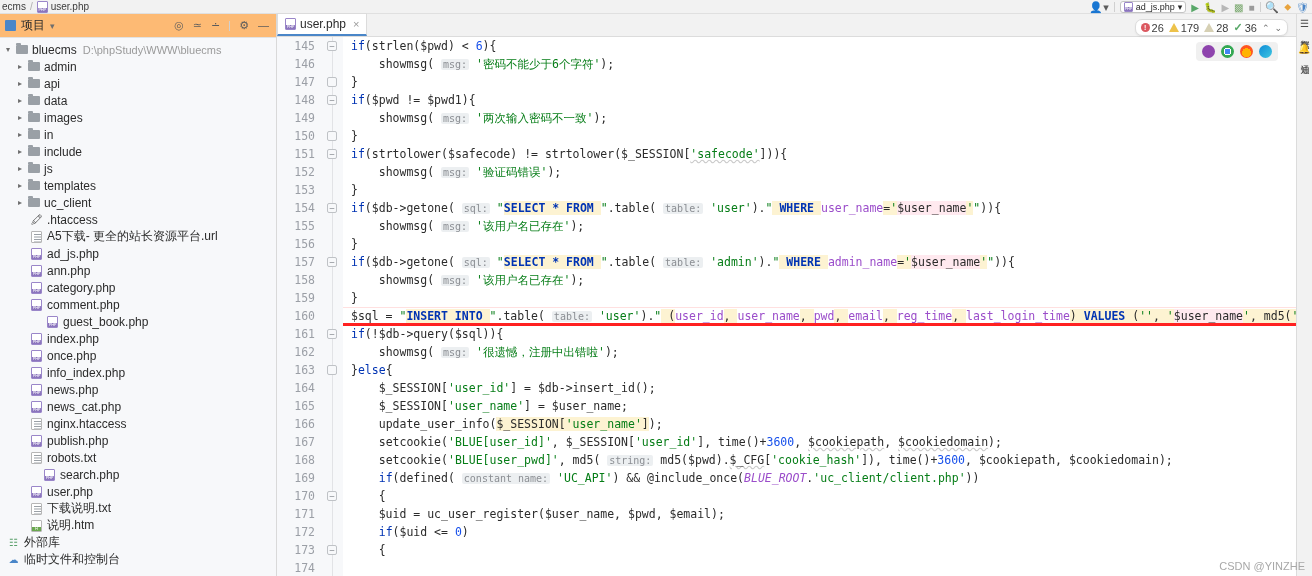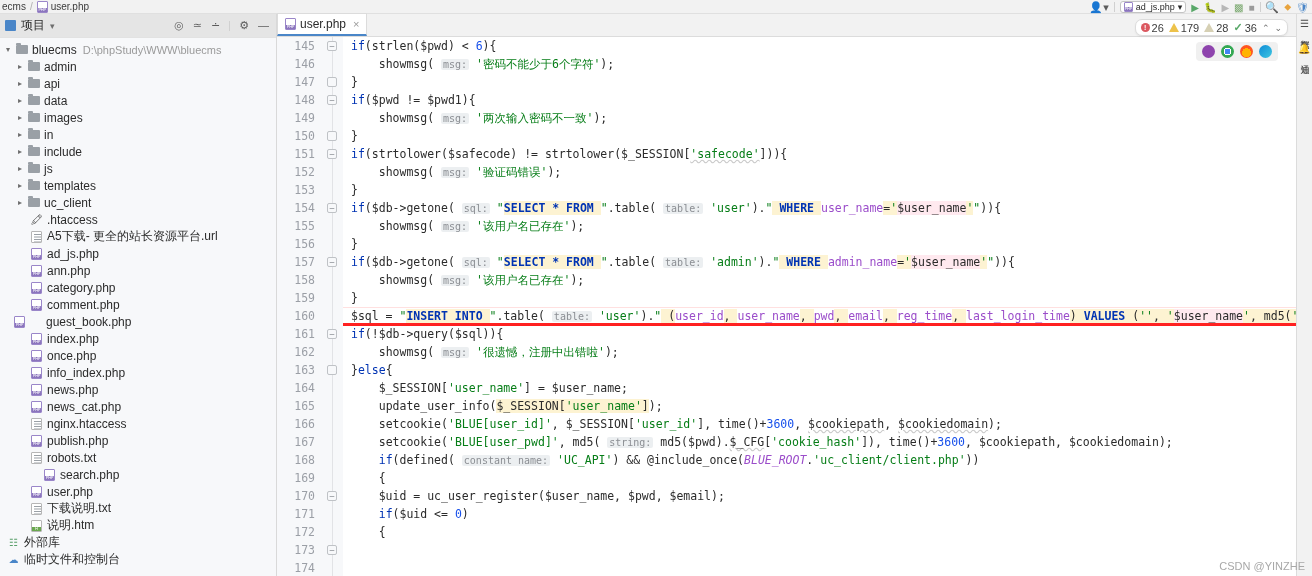--- a/index.html
+++ b/index.html
@@ -28,21 +28,21 @@
   }
   .t-div{ width:1px; height:10px; background:#d0d0d0; }
 
   
   .body{ flex:1; display:flex; min-height:0; }
 
   
   .sidebar{ width:277px; flex:0 0 277px; background:#f7f8fa; border-right:1px solid #d9d9d9;
             display:flex; flex-direction:column; min-height:0; }
   .sb-head{ height:24px; display:flex; align-items:center; padding:0 5px; gap:5px;
-            border-bottom:1px solid #e2e2e2; background:#e5e5e5; }
+            border-bottom:1px solid #e2e2e2; background:#fdba74; }
   .sb-title{ font-size:12px; color:#2b2b2b; }
   .sb-icons{ margin-left:auto; display:flex; align-items:center; gap:9px; padding-right:2px; }
   .tree{ flex:1; overflow:hidden; padding-top:3px; font-size:12px; color:#2b2b2b; }
   .row{ height:17px; display:flex; align-items:center; white-space:nowrap; }
   .arrow{ width:12px; text-align:center; color:#6e6e6e; font-size:8px; flex:0 0 12px; }
   .ico{ width:15px; flex:0 0 15px; display:flex; align-items:center; justify-content:center; }
   .lbl{ padding-left:3px; }
   .path{ color:#9a9a9a; padding-left:6px; font-size:11px; }
   .bold{ font-weight:normal; }
 
@@ -313,21 +313,21 @@
               <span class="lbl">category.php</span>
             </div>
             <div class="row" style="padding-left: 29px;">
               <span class="ico">
                 <span class="fchip php">
                   <span class="tagpill">PHP</span>
                 </span>
               </span>
               <span class="lbl">comment.php</span>
             </div>
-            <div class="row" style="padding-left: 12px; gap: 16px;">
+            <div class="row" style="padding-left: 45px;">
               <span class="ico">
                 <span class="fchip php">
                   <span class="tagpill">PHP</span>
                 </span>
               </span>
               <span class="lbl">guest_book.php</span>
             </div>
             <div class="row" style="padding-left: 29px;">
               <span class="ico">
                 <span class="fchip php">
@@ -511,20 +511,21 @@
             <div class="cl"><span class="k">if</span>($db-&gt;<span class="fn">getone</span>( <span class="hint">sql:</span> <span class="str">"</span><span class="sqlk">SELECT * FROM </span><span class="str">"</span>.<span class="fn">table</span>( <span class="hint">table:</span> <span class="str">'user'</span>).<span class="str">"</span><span class="sqlhl"> </span><span class="sqlk">WHERE</span><span class="sqlhl"> </span><span class="sqlcol">user_name</span><span class="sqlhl">=</span><span class="str sqlhl">'</span><span class="sqlvar">$user_name</span><span class="str sqlhl">'</span><span class="str">"</span>)){</div>
             <div class="cl">    <span class="fn">showmsg</span>( <span class="hint">msg:</span> <span class="str">'该用户名已存在'</span>);</div>
             <div class="cl">}</div>
             <div class="cl"><span class="k">if</span>($db-&gt;<span class="fn">getone</span>( <span class="hint">sql:</span> <span class="str">"</span><span class="sqlk">SELECT * FROM </span><span class="str">"</span>.<span class="fn">table</span>( <span class="hint">table:</span> <span class="str">'admin'</span>).<span class="str">"</span><span class="sqlhl"> </span><span class="sqlk">WHERE</span><span class="sqlhl"> </span><span class="sqlcol">admin_name</span><span class="sqlhl">=</span><span class="str sqlhl">'</span><span class="sqlvar">$user_name</span><span class="str sqlhl">'</span><span class="str">"</span>)){</div>
             <div class="cl">    <span class="fn">showmsg</span>( <span class="hint">msg:</span> <span class="str">'该用户名已存在'</span>);</div>
             <div class="cl">}</div>
             <div class="cl">$sql = <span class="str">"</span><span class="sqlk">INSERT INTO </span><span class="str">"</span>.<span class="fn">table</span>( <span class="hint">table:</span> <span class="str">'user'</span>).<span class="str">"</span><span class="sqlhl"> (</span><span class="sqlcol">user_id</span><span class="sqlhl">, </span><span class="sqlcol">user_name</span><span class="sqlhl">, </span><span class="sqlcol">pwd</span><span class="sqlhl">, </span><span class="sqlcol">email</span><span class="sqlhl">, </span><span class="sqlcol">reg_time</span><span class="sqlhl">, </span><span class="sqlcol">last_login_time</span><span class="sqlhl">) </span><span class="sqlk">VALUES</span><span class="sqlhl"> (</span><span class="str sqlhl">''</span><span class="sqlhl">, </span><span class="str sqlhl">'</span><span class="sqlvar">$user_name</span><span class="str sqlhl">'</span><span class="sqlhl">, </span><span class="fn sqlhl">md5</span><span class="sqlhl">(</span><span class="str sqlhl">'</span><span class="sqlvar">$pwd</span></div>
             <div class="cl"><span class="k">if</span>(!$db-&gt;<span class="fn">query</span>($sql)){</div>
             <div class="cl">    <span class="fn">showmsg</span>( <span class="hint">msg:</span> <span class="str">'很遗憾，注册中出错啦'</span>);</div>
             <div class="cl">}<span class="k">else</span>{</div>
+            <div class="cl">    $_SESSION[<span class="str">'user_id'</span>] = $db-&gt;<span class="fn">insert_id</span>();</div>
             <div class="cl">    $_SESSION[<span class="str">'user_name'</span>] = $user_name;</div>
             <div class="cl">    <span class="fn">update_user_info</span>(<span class="hl-yellow">$_SESSION[<span class="str">'user_name'</span>]</span>);</div>
             <div class="cl">    <span class="fn">setcookie</span>(<span class="str">'BLUE[user_id]'</span>, $_SESSION[<span class="str">'user_id'</span>], <span class="fn">time</span>()+<span class="num">3600</span>, <span class="warnu">$cookiepath</span>, <span class="warnu">$cookiedomain</span>);</div>
             <div class="cl">    <span class="fn">setcookie</span>(<span class="str">'BLUE[user_pwd]'</span>, <span class="fn">md5</span>( <span class="hint">string:</span> <span class="fn">md5</span>($pwd).<span class="warnu">$_CFG</span>[<span class="str">'cookie_hash'</span>]), <span class="fn">time</span>()+<span class="num">3600</span>, $cookiepath, $cookiedomain);</div>
             <div class="cl">    <span class="k">if</span>(<span class="fn">defined</span>( <span class="hint">constant name:</span> <span class="str">'UC_API'</span>) &amp;&amp; @<span class="fn">include_once</span>(<span class="ital">BLUE_ROOT</span>.<span class="str">'uc_client/client.php'</span>))</div>
             <div class="cl">    {</div>
             <div class="cl">    $uid = <span class="fn">uc_user_register</span>($user_name, $pwd, $email);</div>
             <div class="cl">    <span class="k">if</span>($uid &lt;= <span class="num">0</span>)</div>
             <div class="cl">    {</div>
             <div class="errband" style="top: 270px;"></div>

